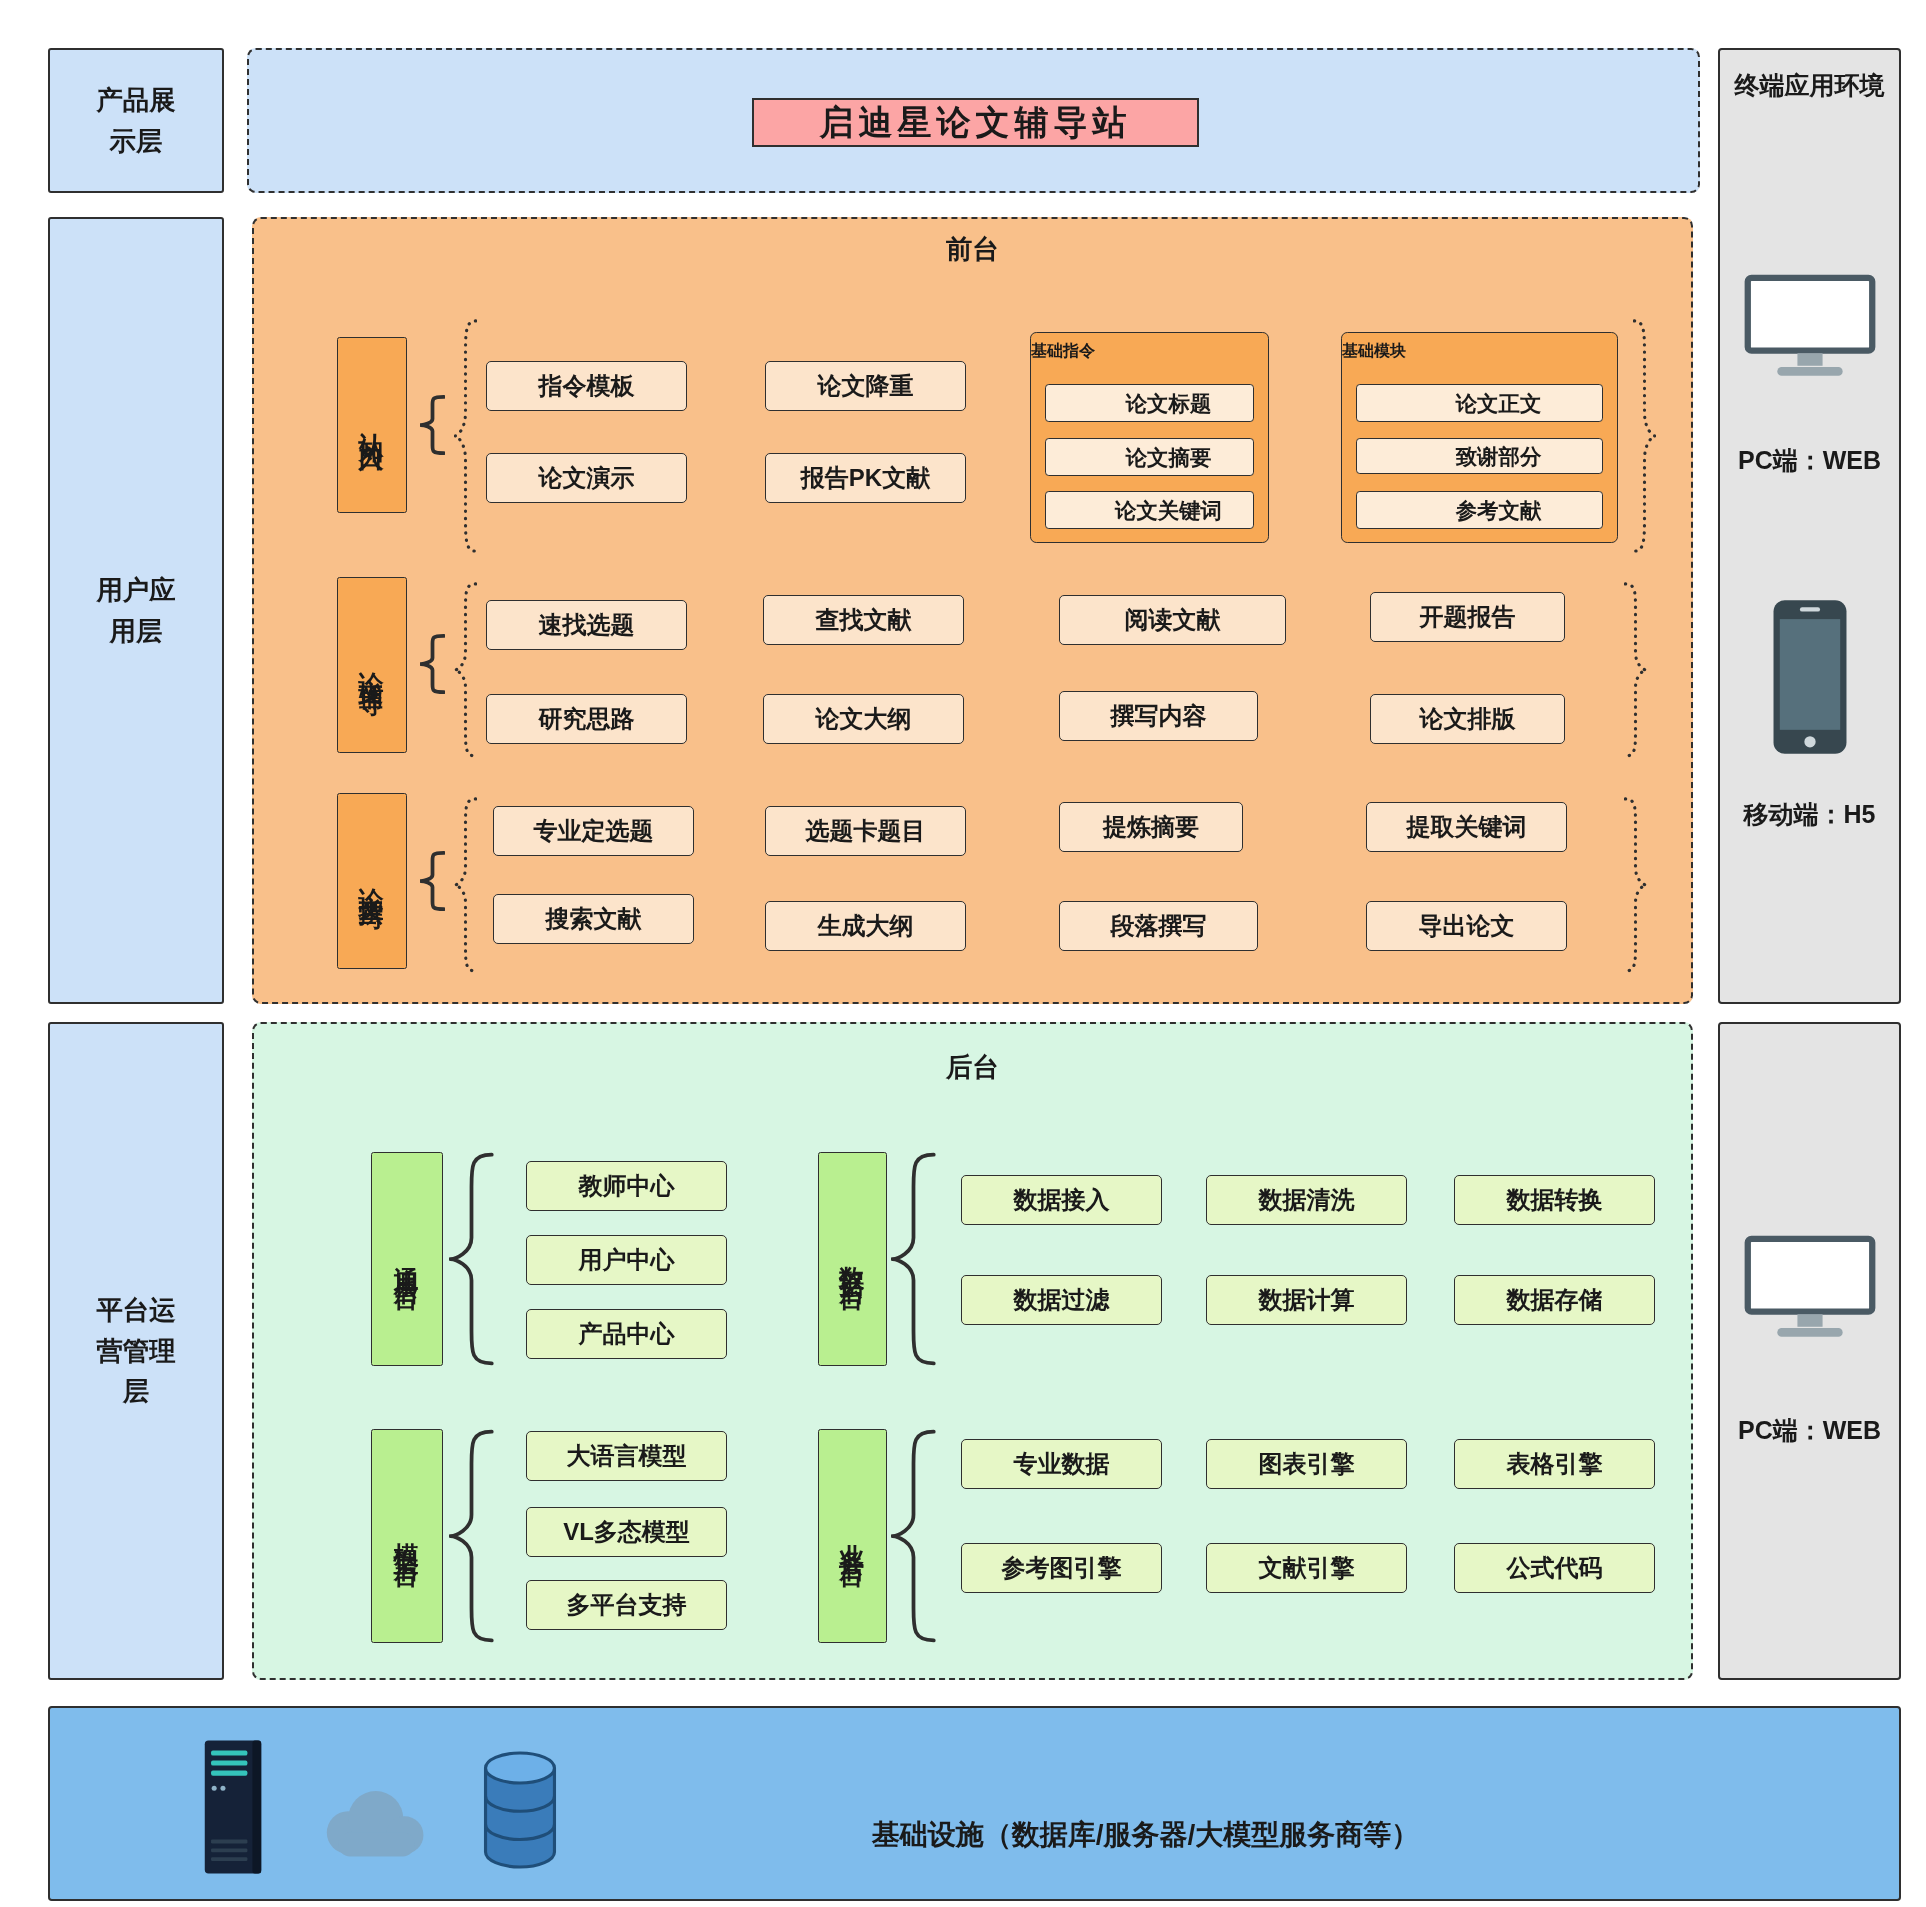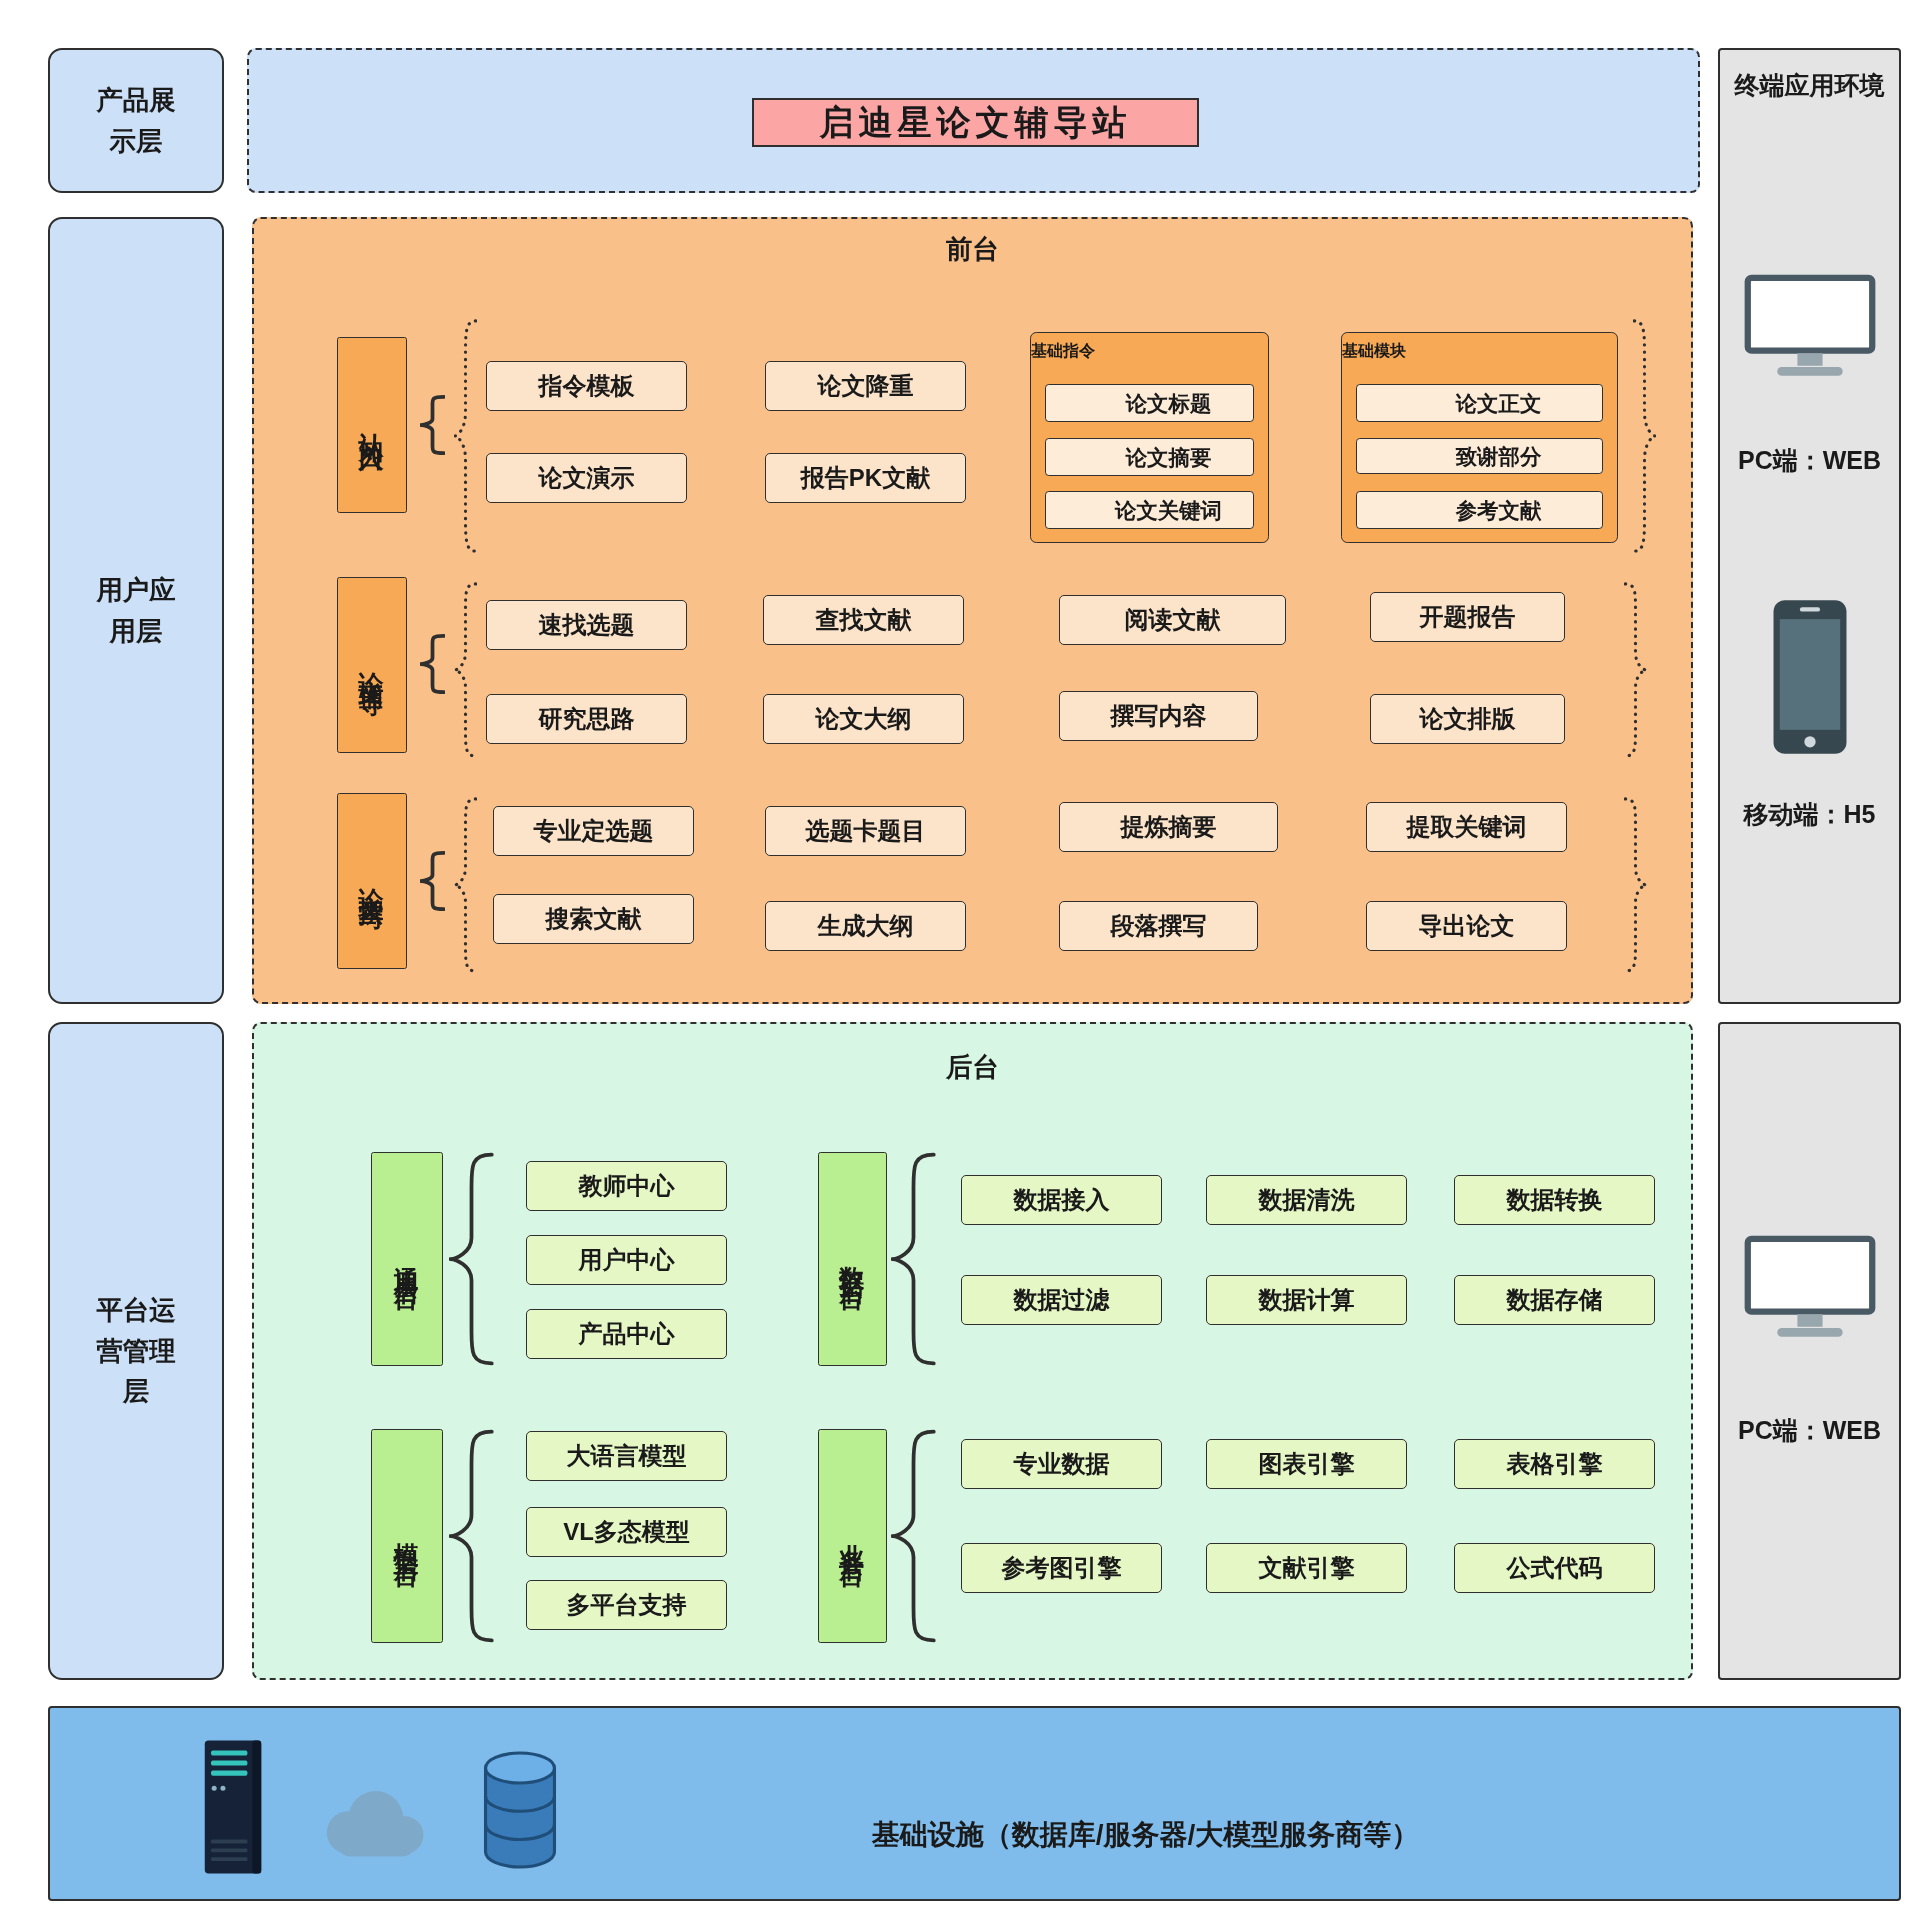--- a/index.html
+++ b/index.html
@@ -3,21 +3,21 @@
 <meta charset="utf-8">
 <style>
   html,body{margin:0;padding:0;background:#ffffff;}
   #canvas{
     position:relative;width:1926px;height:1907px;background:#ffffff;
     font-family:"Liberation Sans","DejaVu Sans",sans-serif;color:#1a1a1a;
   }
   .abs{position:absolute;box-sizing:border-box;}
   .center{display:flex;align-items:center;justify-content:center;text-align:center;}
   
-  .layer{background:#cce1f8;border:2.5px solid #2f2f2f;border-radius:14px;font-size:26.4px;font-weight:700;line-height:1.55;}
+  .layer{background:#cce1f8;border:2.5px solid #2f2f2f;border-radius:3px;font-size:26.4px;font-weight:700;line-height:1.55;}
   .layer span{display:block;width:83px;}
   
   .dashedbox{border:2.5px dashed #2f2f2f;border-radius:8.8px;}
   .titlebar{background:#cce1f8;}
   .frontbg{background:#f9c08a;}
   .backbg{background:#d7f6e3;}
   .titlebox{background:#fca5a5;border:2.5px solid #2f2f2f;font-size:34px;font-weight:700;letter-spacing:5px;}
   .seclabel{text-align:center;font-size:26.4px;font-weight:700;}
   
   .obox{background:#fce4cb;border:1.9px solid #2f2f2f;border-radius:5px;font-size:24px;font-weight:700;}
@@ -178,21 +178,21 @@
              C 18 131.6 30.96 140 34.92 140
              C 30.96 140 18 148.4 18 168
              L 18 235.2
              C 18 263.2 18 277 1.8000000000000043 277" fill="none" stroke="#2f2f2f" stroke-width="5" stroke-linecap="round" stroke-linejoin="round" stroke-dasharray="0.5 11"></path>
       </svg></div>
 
   <div class="abs obox center" style="left:493px;top:806px;width:201px;height:50px">专业定选题</div>
   <div class="abs obox center" style="left:493px;top:894px;width:201px;height:50px">搜索文献</div>
   <div class="abs obox center" style="left:765px;top:806px;width:201px;height:50px">选题卡题目</div>
   <div class="abs obox center" style="left:765px;top:901px;width:201px;height:50px">生成大纲</div>
-  <div class="abs obox center" style="left:1059px;top:802px;width:219px;height:50px">提炼摘要</div>
+  <div class="abs obox center" style="left:1059px;top:802px;width:184px;height:50px">提炼摘要</div>
   <div class="abs obox center" style="left:1059px;top:901px;width:199px;height:50px">段落撰写</div>
   <div class="abs obox center" style="left:1366px;top:802px;width:201px;height:50px">提取关键词</div>
   <div class="abs obox center" style="left:1366px;top:901px;width:201px;height:50px">导出论文</div>
 
   <div class="abs dashedbox backbg" style="left:252px;top:1022px;width:1441px;height:658px"></div>
   <div class="abs seclabel" style="left:252px;top:1050px;width:1441px">后台</div>
 
   <div class="abs gside center" style="left:371px;top:1152px;width:72px;height:214px">
     <span>通用后台</span>
   </div>

